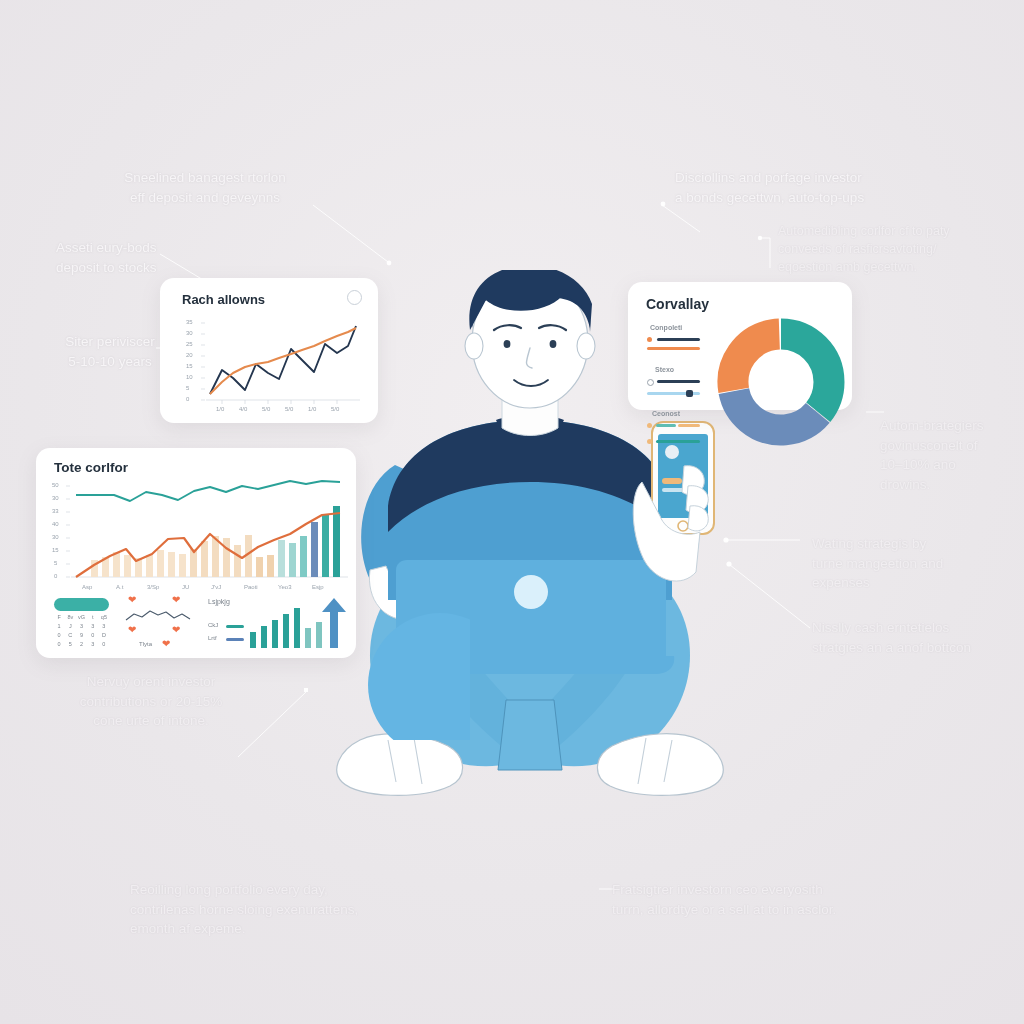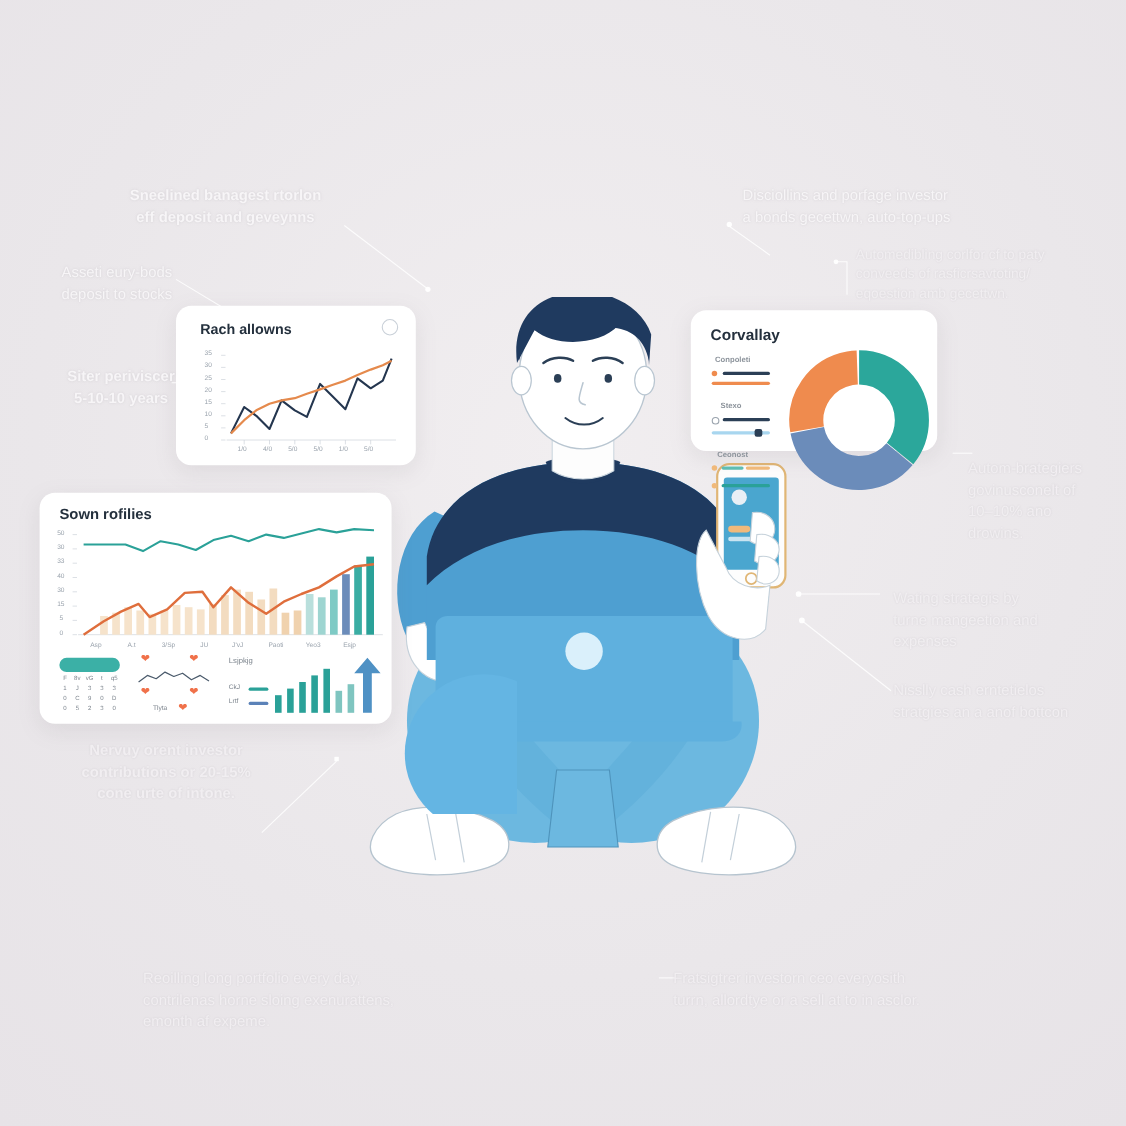--- a/index.html
+++ b/index.html
@@ -17,21 +17,21 @@
     font-size:54px;font-weight:bold;color:#fdfdfd;letter-spacing:-0.5px;
     text-shadow:0 1px 3px rgba(180,175,182,.45);
   }
 
   
   .note{
     position:absolute;color:#f7f5f7;font-size:13.5px;line-height:1.45;
     text-shadow:0 0 2px rgba(190,186,192,.55);
     white-space:pre-line;
   }
-  .note.c{text-align:center;font-weight:bold;}
+  .note.c{text-align:center;}
   .note.l{text-align:left;}
   .note.dim{color:#f2eff2;opacity:.92;}
 
   
   .lead{position:absolute;overflow:visible;pointer-events:none;}
   .lead line,.lead path{stroke:#ffffff;stroke-width:1;opacity:.85;fill:none;}
   .lead circle,.lead rect{fill:#ffffff;opacity:.95;}
 
   
   .card{
@@ -211,21 +211,21 @@
     <svg style="position:absolute;left:88px;top:30px;width:130px;height:140px;" viewBox="0 0 130 140">
       <g transform="translate(65,70)">
         <circle r="48" fill="none" stroke="#2ba79b" stroke-width="31" stroke-dasharray="108 194" transform="rotate(-90)"></circle>
         <circle r="48" fill="none" stroke="#6b8cba" stroke-width="31" stroke-dasharray="108 194" transform="rotate(40)"></circle>
         <circle r="48" fill="none" stroke="#ef8b4e" stroke-width="31" stroke-dasharray="82 220" transform="rotate(170)"></circle>
       </g>
     </svg>
   </div>
 
   <div class="card" style="left:36px;top:448px;width:320px;height:210px;">
-    <div class="card-title" style="left:18px;top:12px;font-size:13.5px;">Sown rofilies</div>
+    <div class="card-title" style="left:18px;top:12px;font-size:13.5px;">Tote corlfor</div>
 
     <svg style="position:absolute;left:0;top:0;width:320px;height:210px;">
 
       <g stroke="#c9d0d8" stroke-width=".6">
         <line x1="30" y1="38" x2="34" y2="38"></line>
           <line x1="30" y1="51" x2="34" y2="51"></line>
         <line x1="30" y1="64" x2="34" y2="64"></line>
           <line x1="30" y1="77" x2="34" y2="77"></line>
         <line x1="30" y1="90" x2="34" y2="90"></line>
           <line x1="30" y1="103" x2="34" y2="103"></line>

